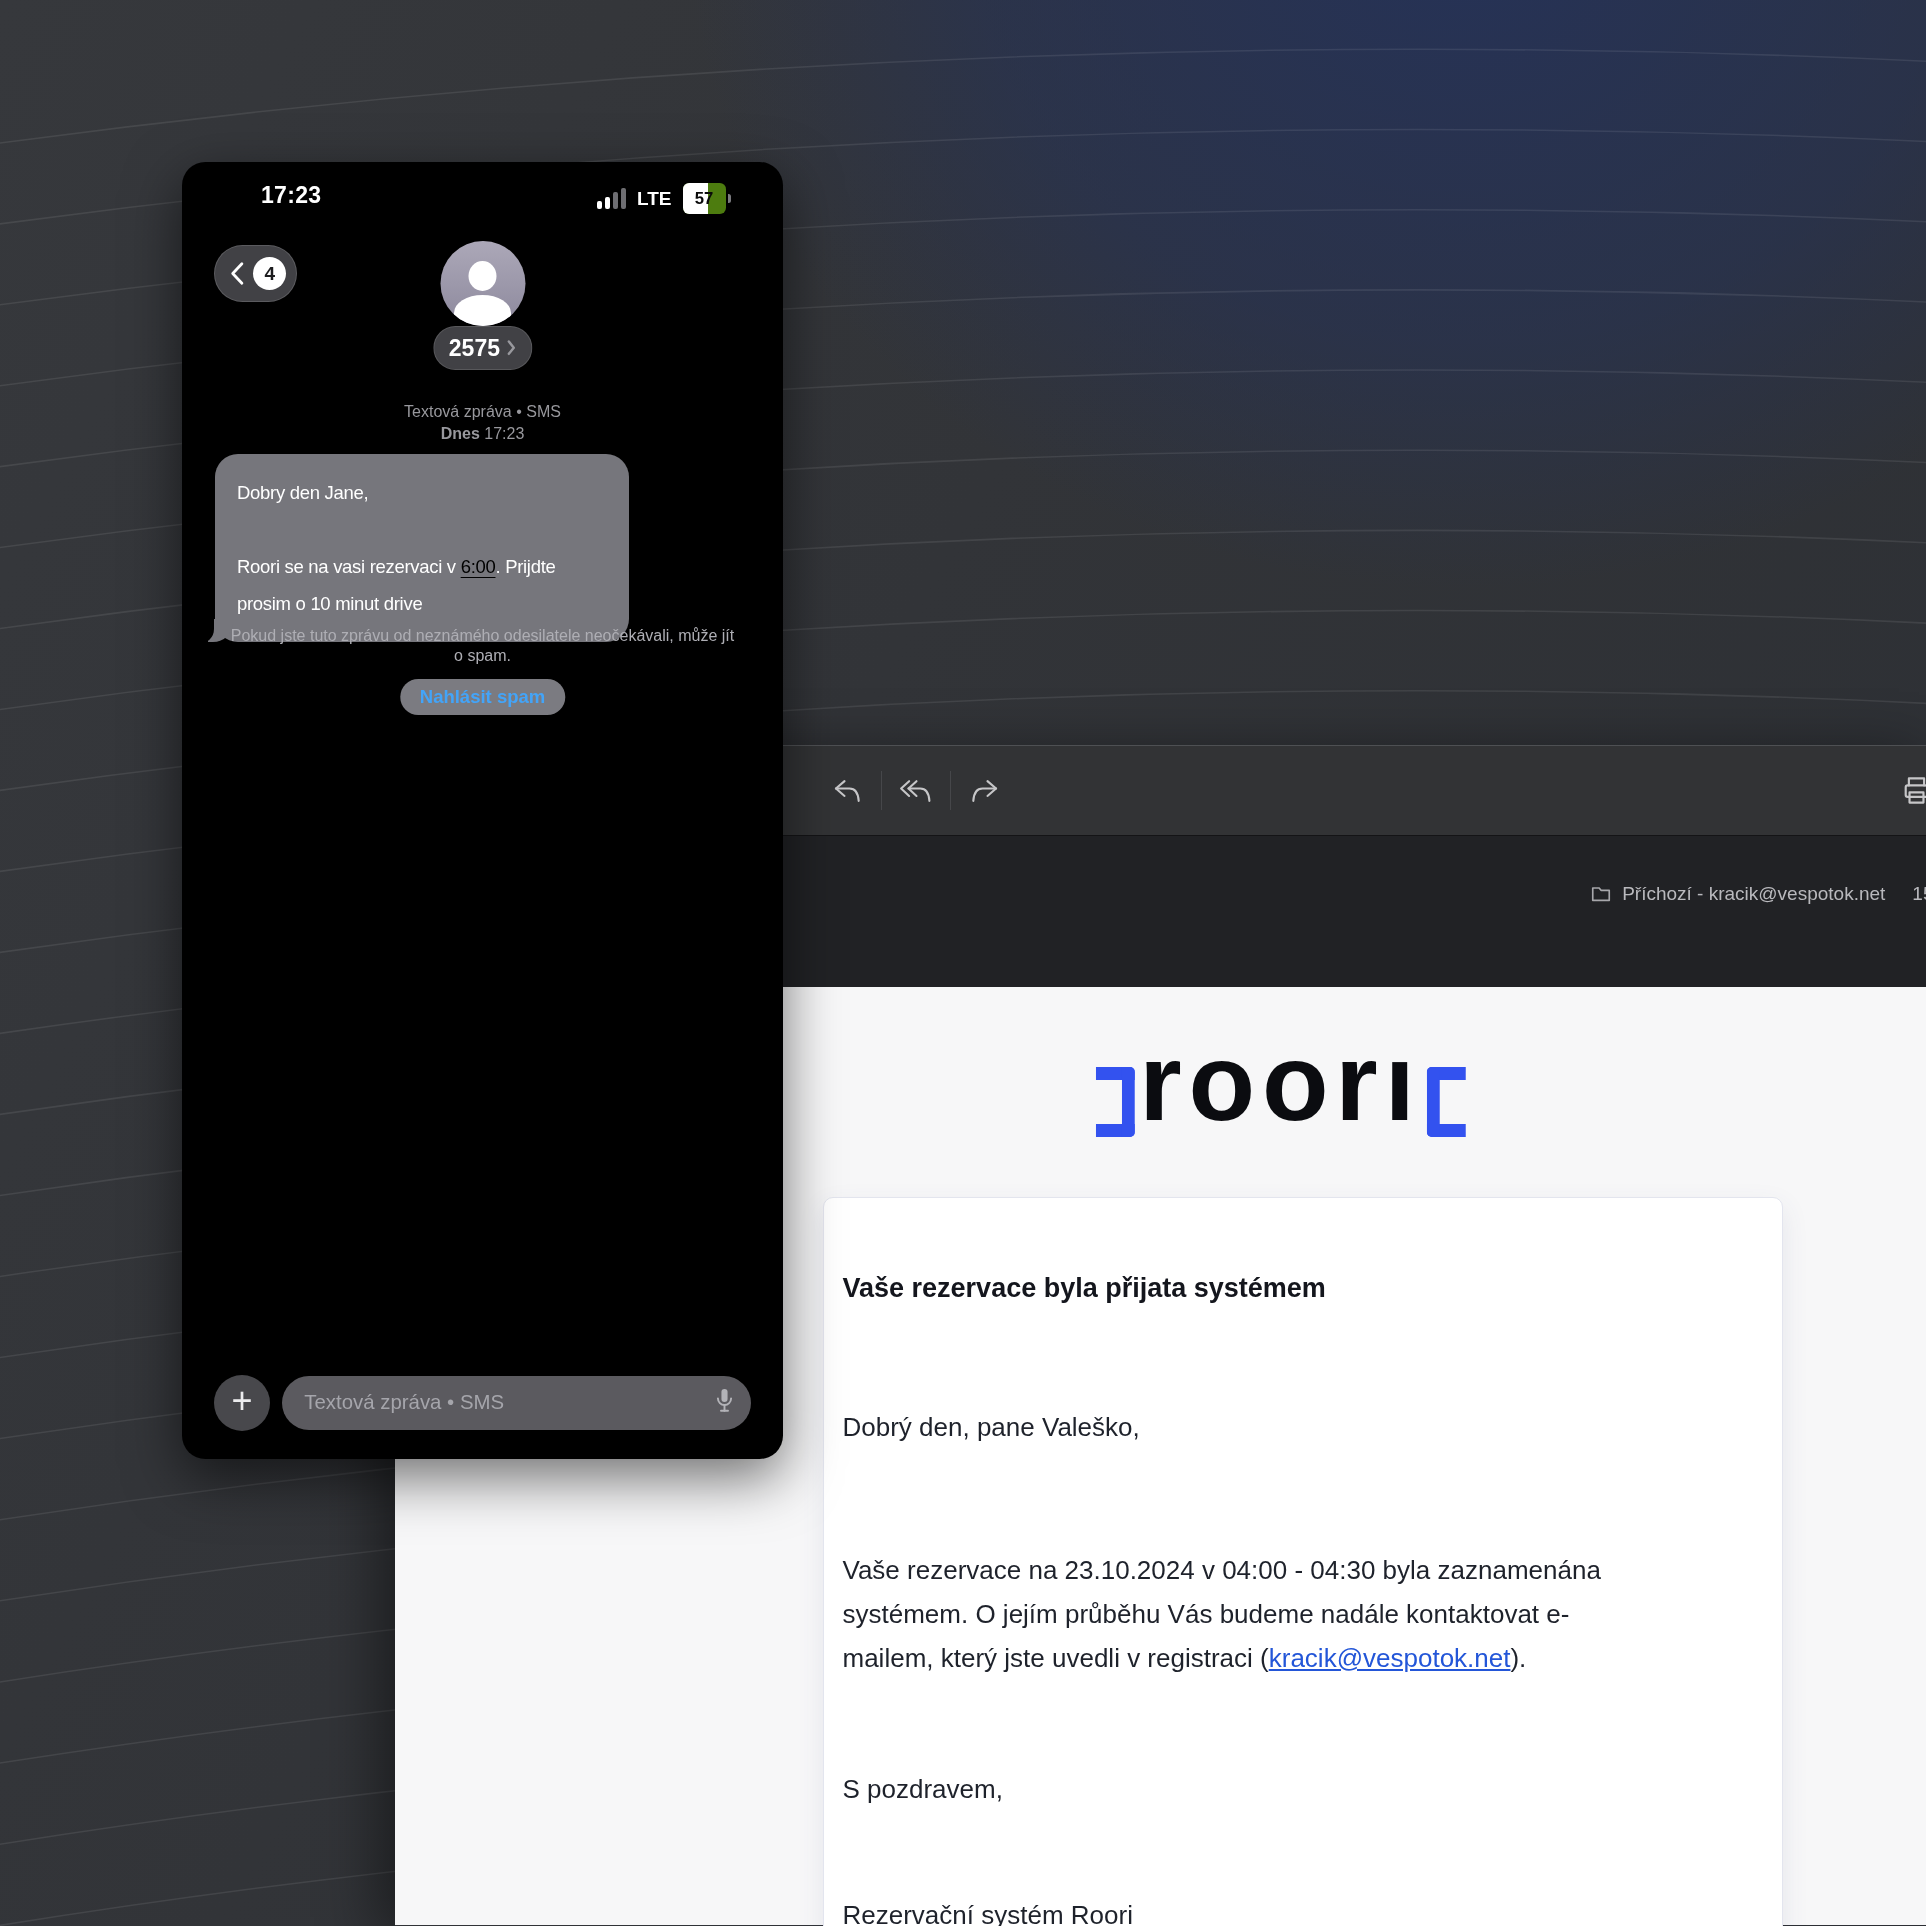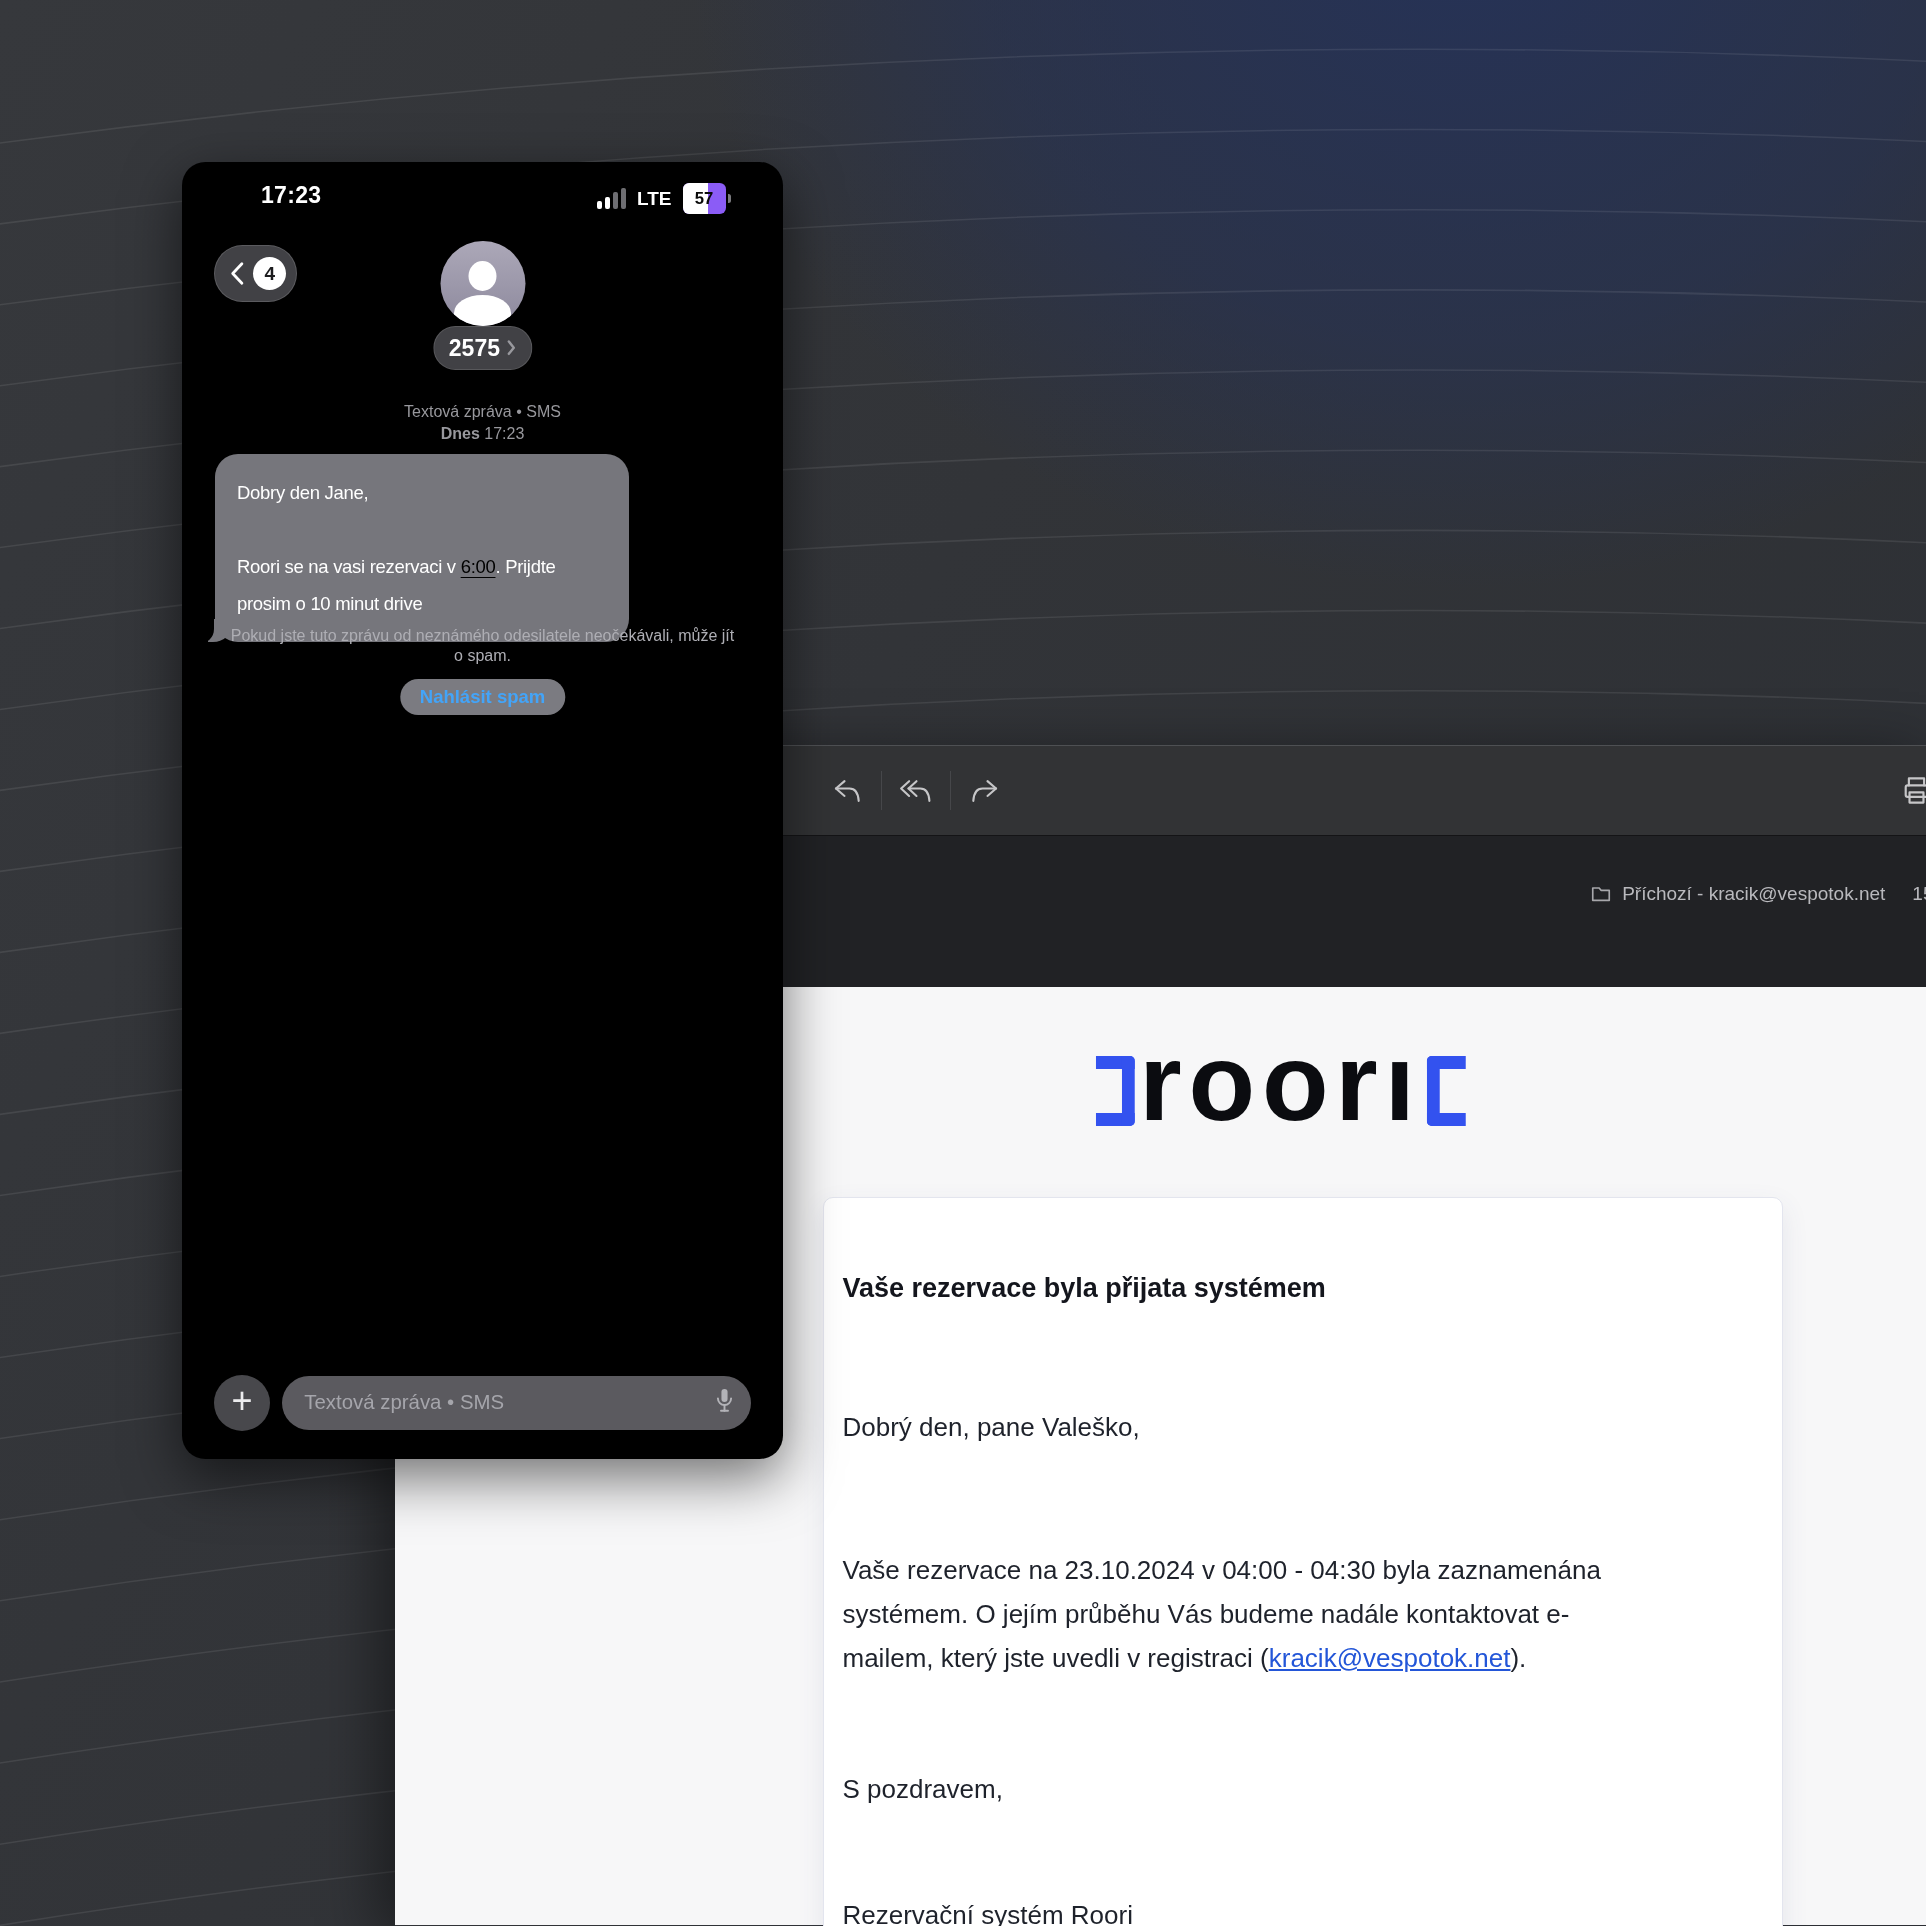--- a/index.html
+++ b/index.html
@@ -21,21 +21,21 @@
   .tb-div{width:1.2px;height:39px;background:#46474a;margin:0 16px;}
   .tb-flex{flex:1;}
   .mail-folderbar{height:152px;background:#212225;border-top:1.2px solid #141416;
     box-sizing:border-box;display:flex;align-items:center;justify-content:flex-end;
     padding:0 2.5px 36px 0;color:#b9b9bd;font-size:19px;}
   .folder-ico{margin-right:10px;display:flex;}
   .folder-ico svg{stroke:#a7a7ab;fill:none;stroke-width:1.8;stroke-linejoin:round;}
   .folder-gap{width:27px;}
   .mail-page{height:938px;background:#f7f7f8;position:relative;}
   .brand{position:absolute;top:59px;left:50%;transform:translateX(calc(-50% + 115px));
-    display:flex;align-items:center;gap:5px;}
+    display:flex;align-items:flex-end;gap:5px;}
   .bracket{box-sizing:border-box;width:39px;height:70px;border:13.6px solid #3352ef;border-radius:5px;}
   .bracket-l{border-left:0;border-top-left-radius:0;border-bottom-left-radius:0;}
   .bracket-r{border-right:0;border-top-right-radius:0;border-bottom-right-radius:0;}
   .brand-word{font-size:109px;font-weight:700;letter-spacing:6.8px;color:#0b0c10;line-height:1;
     margin-top:-18.5px;}
   .card{position:absolute;left:428px;top:210px;width:960px;height:863px;box-sizing:border-box;
     background:#fff;border:1.2px solid #e3e5ee;border-radius:10px;
     box-shadow:0 10px 27px rgba(70,80,130,.10);padding:74px 21px 0 18.5px;color:#1e222b;}
   .mail-subject{font-size:27px;font-weight:700;line-height:33px;margin:0 0 106px 0;color:#14161d;}
   .mail-greeting{font-size:26px;line-height:33px;margin:0 0 104px 0;}
@@ -50,21 +50,21 @@
   .statusbar{position:absolute;top:16px;left:0;right:0;height:32px;}
   .st-time{position:absolute;left:79px;top:3.7px;font-size:23px;font-weight:700;letter-spacing:0.3px;}
   .st-right{position:absolute;right:52px;top:5px;display:flex;align-items:center;gap:11px;}
   .sig{display:flex;align-items:flex-end;gap:3.1px;height:21px;}
   .sig i{display:block;width:5px;border-radius:1.9px;}
   .sig .b1{height:8px;background:#fff;}
   .sig .b2{height:12.3px;background:#fff;}
   .sig .b3{height:16.7px;background:#6e6e72;}
   .sig .b4{height:21px;background:#6e6e72;}
   .st-lte{font-size:19px;font-weight:600;color:#fff;}
-  .battery{position:relative;width:43px;height:31px;border-radius:6.2px;background:#8b5cf6;overflow:hidden;}
+  .battery{position:relative;width:43px;height:31px;border-radius:6.2px;background:#4d7c0f;overflow:hidden;}
   .battery .fill{position:absolute;left:0;top:0;bottom:0;width:60%;background:#fff;}
   .battery .pct{position:absolute;inset:0;display:flex;align-items:center;justify-content:center;
     font-size:16.7px;font-weight:700;color:#0a0a0a;}
   .bat-nub{width:3.1px;height:8.6px;background:#7a7a7e;border-radius:0 2.5px 2.5px 0;margin-left:-8.6px;}
 
   .backpill{position:absolute;left:32px;top:83px;height:57px;padding:0 10px 0 13.6px;
     background:#414145;border:1.2px solid rgba(255,255,255,.14);border-radius:30px;
     display:flex;align-items:center;gap:8.6px;box-sizing:border-box;}
   .backpill svg{stroke:#fff;fill:none;stroke-width:4.5;stroke-linecap:round;stroke-linejoin:round;}
   .back-badge{width:33px;height:33px;border-radius:50%;background:#fff;color:#1c1c1e;

